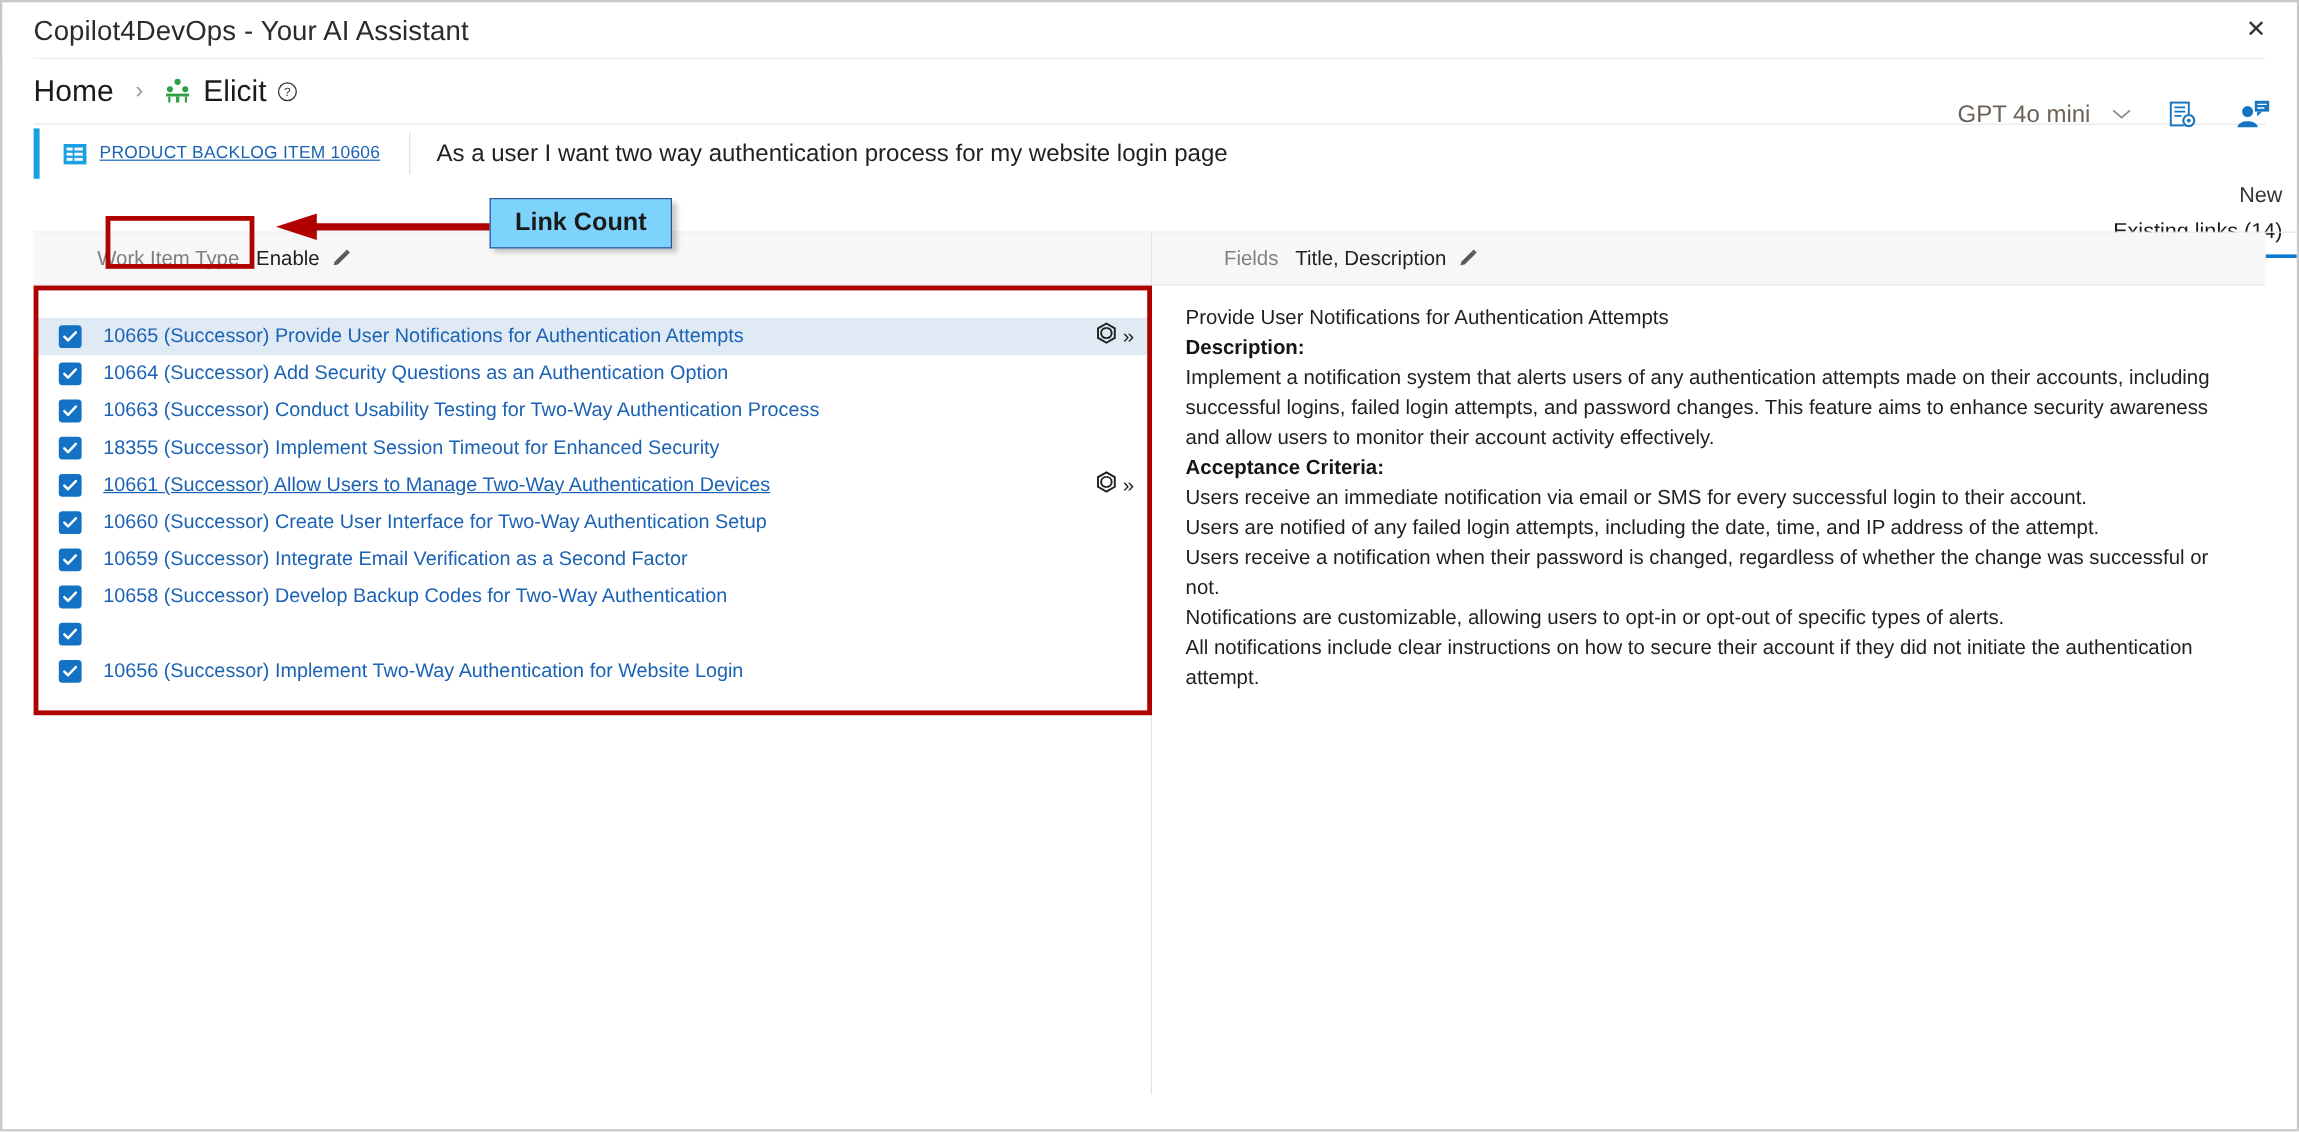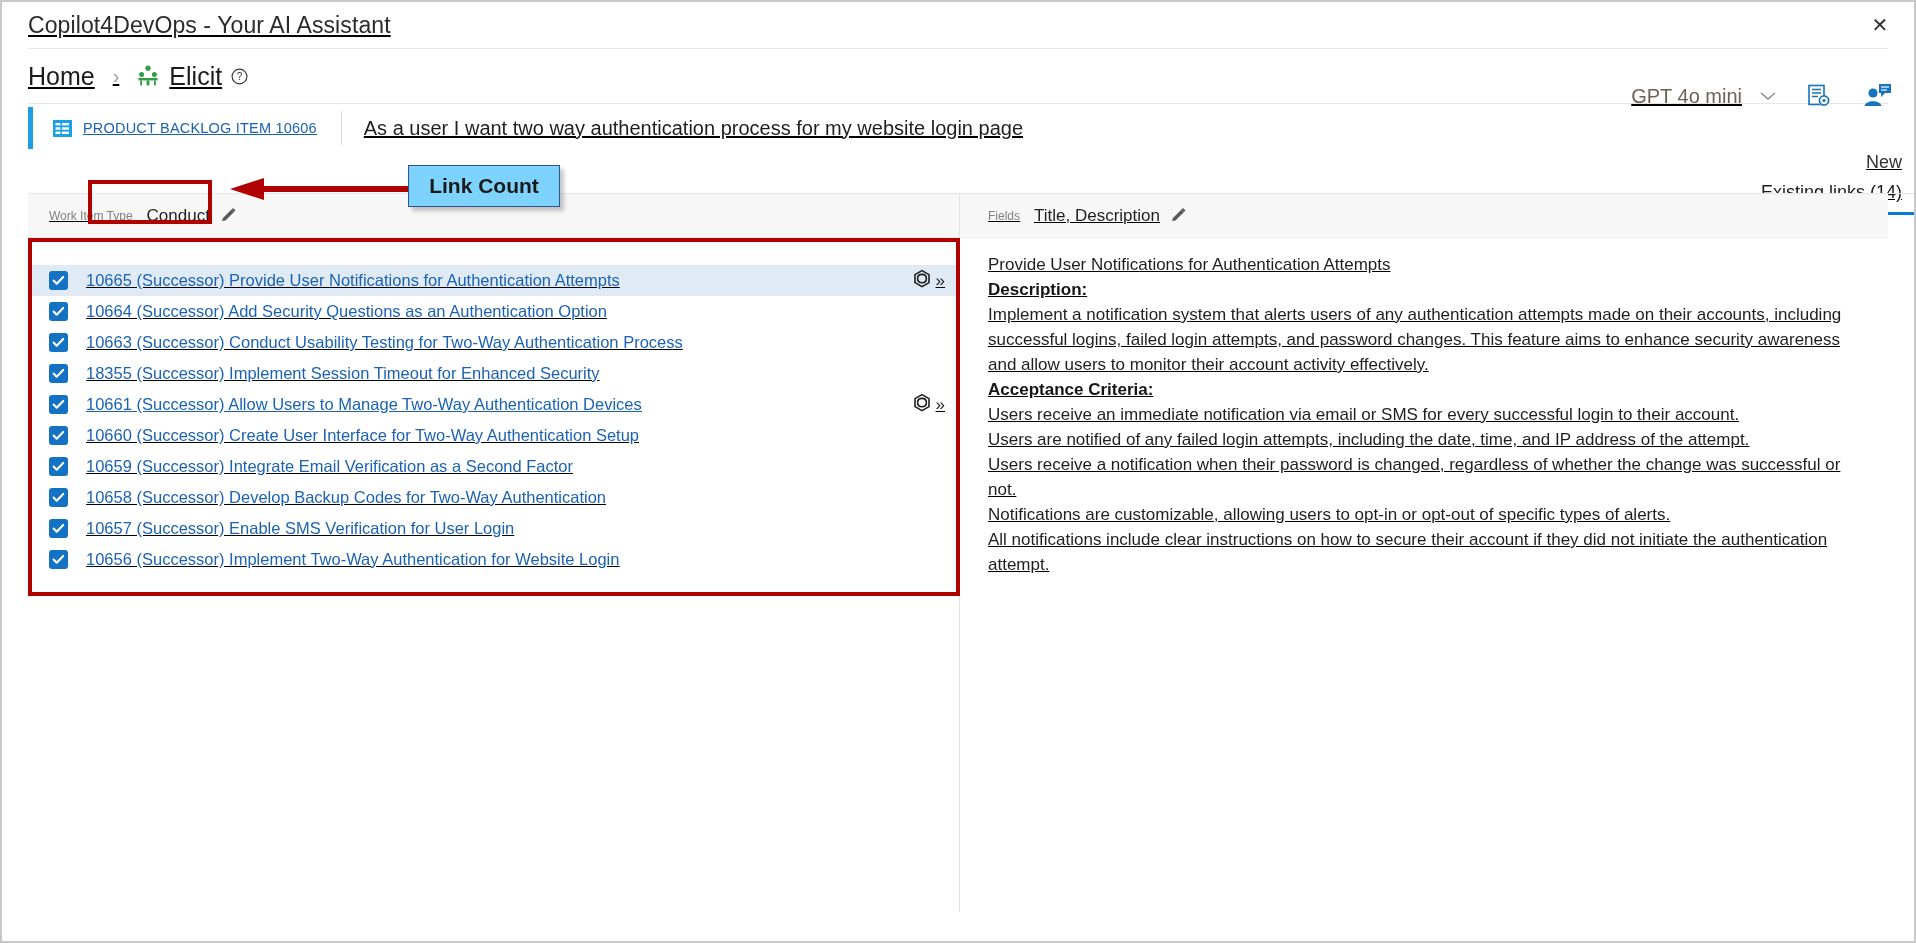--- a/index.html
+++ b/index.html
@@ -12,21 +12,20 @@
     overflow: hidden;
   }
 
   .window {
     position: relative;
     width: 1916px;
     height: 943px;
     background: #ffffff;
     border: 2px solid #c8c8c8;
     overflow: hidden;
-    text-decoration: underline;
   }
 
   
   .titlebar {
     position: relative;
     height: 46px;
     display: flex;
     align-items: center;
     padding-left: 26px;
     background: #ffffff;
@@ -196,23 +195,24 @@
   }
   .pane-toolbar {
     height: 44px;
     background: #f7f7f7;
     display: flex;
     align-items: center;
     padding-left: 21px;
     border-bottom: 1px solid #ececec;
   }
   .tb-label {
-    font-size: 12px;
+    font-size: 17px;
     color: #808080;
     margin-right: 14px;
+    margin-left: 32px;
   }
   .tb-value {
     font-size: 17px;
     color: #1f1f1f;
     margin-right: 10px;
   }
   .pencil { cursor: pointer; display:flex; align-items:center; }
 
   .list {
     padding-top: 6px;
@@ -439,21 +439,21 @@
   </div>
   <div class="callout">
     <span class="callout-text">Link Count</span>
   </div>
 
   <div class="content">
 
     <div class="left-pane">
       <div class="pane-toolbar">
         <span class="tb-label">Work Item Type</span>
-        <span class="tb-value">Conduct</span>
+        <span class="tb-value">Enable</span>
         <span class="pencil">
           <svg width="17" height="17" viewBox="0 0 17 17">
             <path d="M2 14 L3 11 L11.5 2.5 L14 5 L5.5 13.5 Z" fill="#595959"></path>
             <path d="M11.5 2.5 L13 1 L15.5 3.5 L14 5 Z" fill="#595959"></path>
           </svg>
         </span>
       </div>
 
       <div class="list" id="links-list">
           <div class="row selected">
@@ -535,21 +535,20 @@
               </svg>
             </div>
             <span class="row-text">10658  (Successor) Develop Backup Codes for Two-Way Authentication</span>
           </div>
           <div class="row">
             <div class="checkbox">
               <svg width="13" height="13" viewBox="0 0 13 13">
                 <path d="M1.6 6.6 L4.7 9.7 L11.2 2.9" fill="none" stroke="#ffffff" stroke-width="2.1" stroke-linecap="round" stroke-linejoin="round"></path>
               </svg>
             </div>
-            <span class="row-text">10657  (Successor) Enable SMS Verification for User Login</span>
           </div>
           <div class="row">
             <div class="checkbox">
               <svg width="13" height="13" viewBox="0 0 13 13">
                 <path d="M1.6 6.6 L4.7 9.7 L11.2 2.9" fill="none" stroke="#ffffff" stroke-width="2.1" stroke-linecap="round" stroke-linejoin="round"></path>
               </svg>
             </div>
             <span class="row-text">10656  (Successor) Implement Two-Way Authentication for Website Login</span>
           </div>
         </div>

